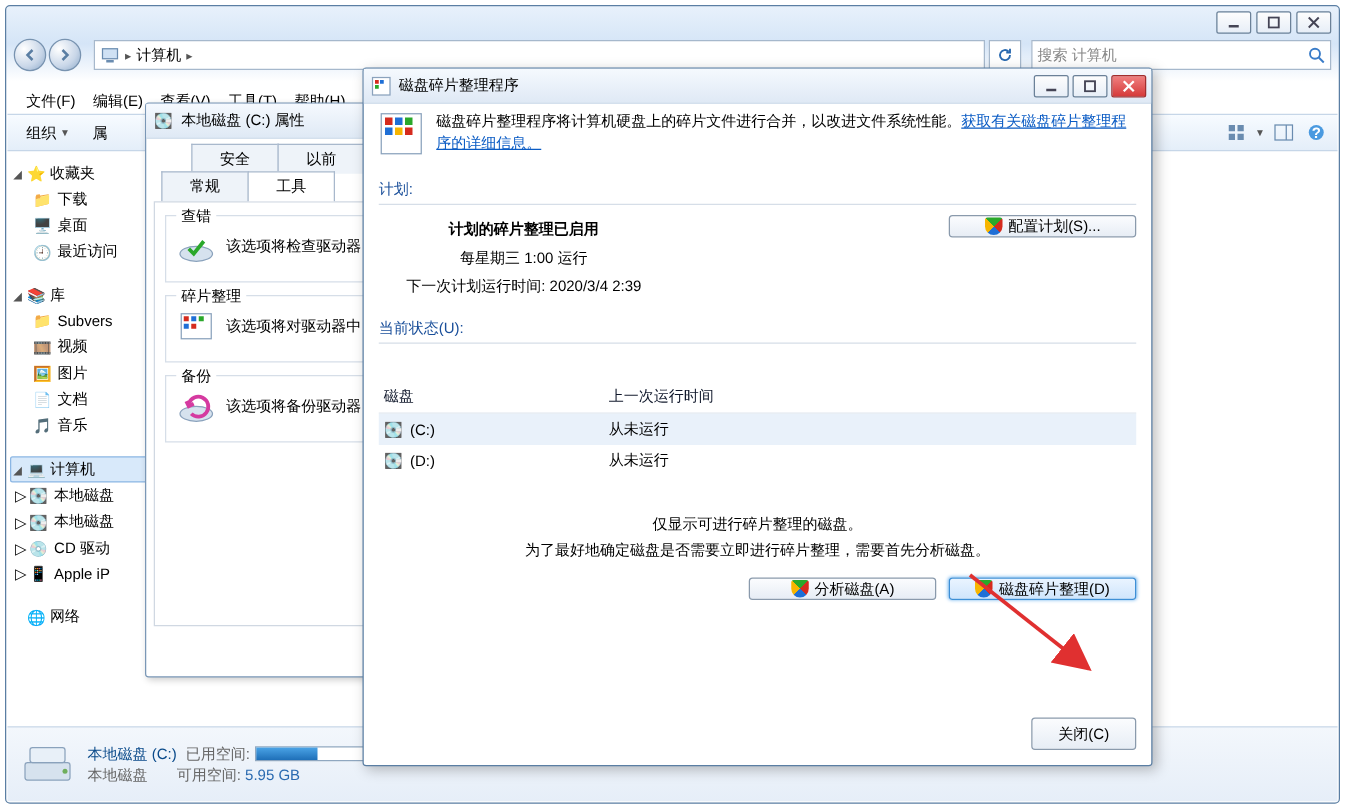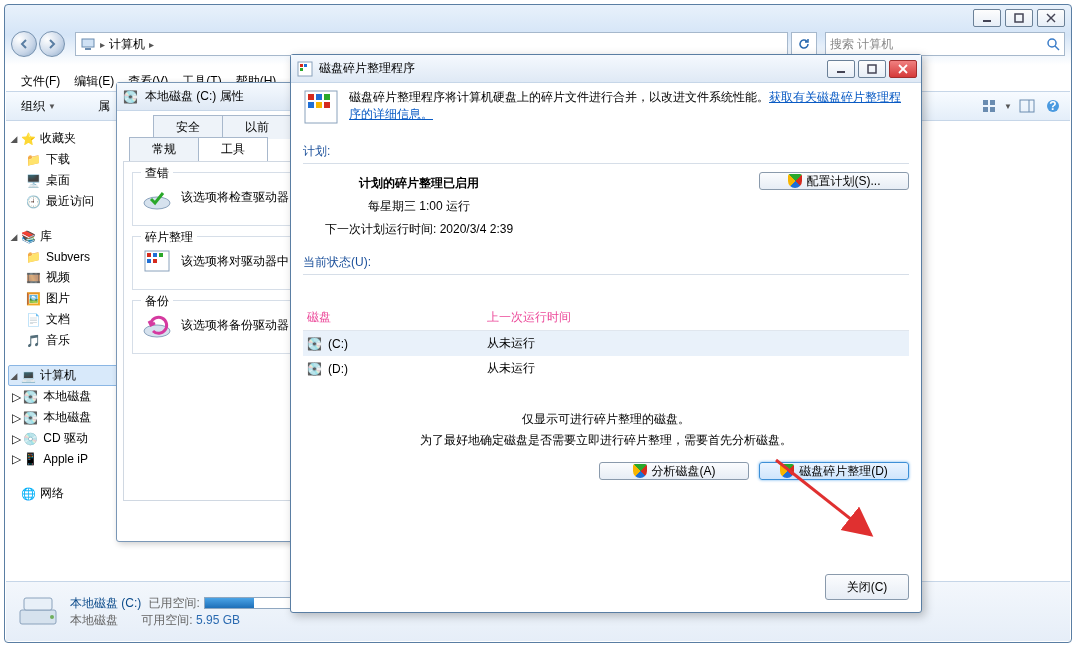--- a/index.html
+++ b/index.html
@@ -16,21 +16,21 @@
 .addr { flex:1; height:24px; background:#fff; border:1px solid #a6b8cc; display:flex; align-items:center; padding:0 4px; gap:4px; }
 .addr .sep::after { content:"▸"; color:#555; font-size:10px; }
 .refresh-box { width:26px; height:24px; border:1px solid #a6b8cc; background:#fff; display:flex; align-items:center; justify-content:center; margin-left:-1px; }
 .search { width:240px; height:24px; background:#fff; border:1px solid #a6b8cc; display:flex; align-items:center; padding:0 4px; margin-left:4px; color:#888; position:relative; }
 .search svg { position:absolute; right:4px; }
 
 .menubar { position:absolute; left:6px; top:64px; display:flex; gap:2px; padding:2px 4px;justify-content:space-between; }
 .menubar span { padding:2px 6px; }
 
 .toolbar { position:absolute; left:1px; top:86px; right:1px; height:30px; background:linear-gradient(#f7fbff,#e4eef9); border-top:1px solid #c6d6e8; border-bottom:1px solid #c6d6e8; display:flex; align-items:center; padding:0 6px; justify-content:space-between; }
-.toolbar .left { display:flex; gap:24px; align-items:flex-start; }
+.toolbar .left { display:flex; gap:0; align-items:flex-start; }
 .toolbar .right { display:flex; gap:4px; align-items:center; }
 .tb-btn { padding:3px 8px; border:1px solid transparent; border-radius:2px; display:flex; align-items:center; gap:3px; }
 .tb-icon { width:22px; height:22px; border:1px solid transparent; border-radius:2px; display:flex; align-items:center; justify-content:center; }
 
 .sidebar { position:absolute; left:1px; top:117px; width:122px; bottom:62px; padding:6px 2px; overflow:hidden; }
 .tree-group { margin-bottom:14px; }
 .tree-head { display:flex; align-items:center; gap:3px; padding:2px 2px; }
 .tree-head .tri { width:8px; display:inline-block; text-align:center; color:#555; font-size:9px; }
 .tree-item { display:flex; align-items:center; gap:4px; padding:2px 2px 2px 18px; white-space:nowrap; overflow:hidden; }
 .ico { width:16px; height:16px; display:inline-flex; align-items:center; justify-content:center; }
@@ -67,21 +67,21 @@
 .d-win.close { background:linear-gradient(#f08080,#d53a3a); border-color:#a12e2e; color:#fff; }
 .defrag-body { position:absolute; left:12px; right:12px; top:34px; bottom:12px; }
 .intro { display:flex; gap:10px; align-items:flex-start; margin-bottom:18px; }
 .intro-text a { color:#0a5bc4; text-decoration:underline; }
 .section-h { margin:6px 0 3px; color:#1a4f9a; }
 .hr { height:1px; background:#d6dee8; margin-bottom:8px; }
 .schedule-box { display:flex; justify-content:space-between; align-items:flex-start;text-align:center; }
 .schedule-info { padding-left:22px; line-height:1.9; }
 .defrag .btn-wide { min-width:150px; height:18px; border:1px solid #8a9aac; background:linear-gradient(#fbfcfe,#e7edf5); border-radius:3px; display:inline-flex; align-items:center; justify-content:center; gap:5px; padding:0 12px; }
 .defrag .btn-wide.primary { background:linear-gradient(#eaf4ff,#cfe5fc); border-color:#3d8fd6; box-shadow:0 0 3px #6ab1ee; }
-.table-head { display:flex; padding:4px 4px; border-bottom:1px solid #e0e6ee; color:#ec4899;margin-top:30px; }
+.table-head { display:flex; padding:4px 4px; border-bottom:1px solid #e0e6ee; color:#0f172a;margin-top:30px; }
 .table-head .c1 { width:180px; } .table-head .c2 { width:240px; } .table-head .c3 { flex:1; }
 .table-row { display:flex; padding:4px 4px; align-items:center; }
 .table-row.sel { background:#e9f1fa; }
 .table-row .c1 { width:180px; display:flex; align-items:center; gap:5px; } .table-row .c2 { width:240px; } .table-row .c3 { flex:1; }
 .note { margin-top:28px; line-height:1.7;text-align:center; }
 .action-row { display:flex; justify-content:flex-end; gap:10px; margin-top:12px; }
 .close-row { position:absolute; right:0; bottom:0; }
 .arrow { position:absolute; pointer-events:none; }
 
 .shield { width:14px; height:14px; }

